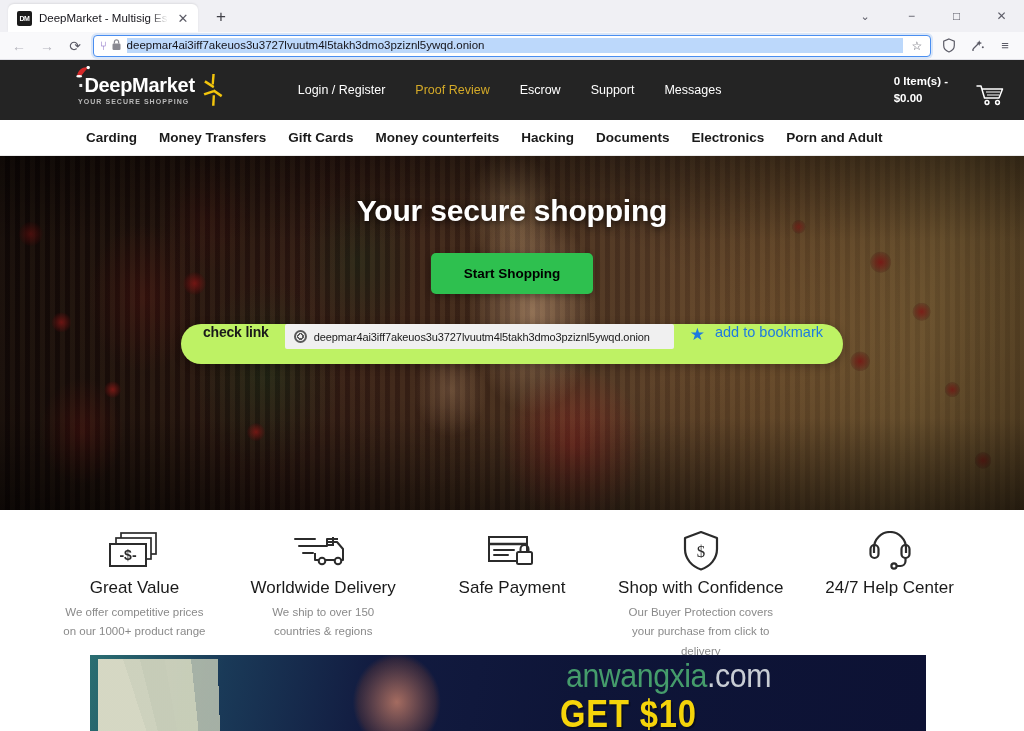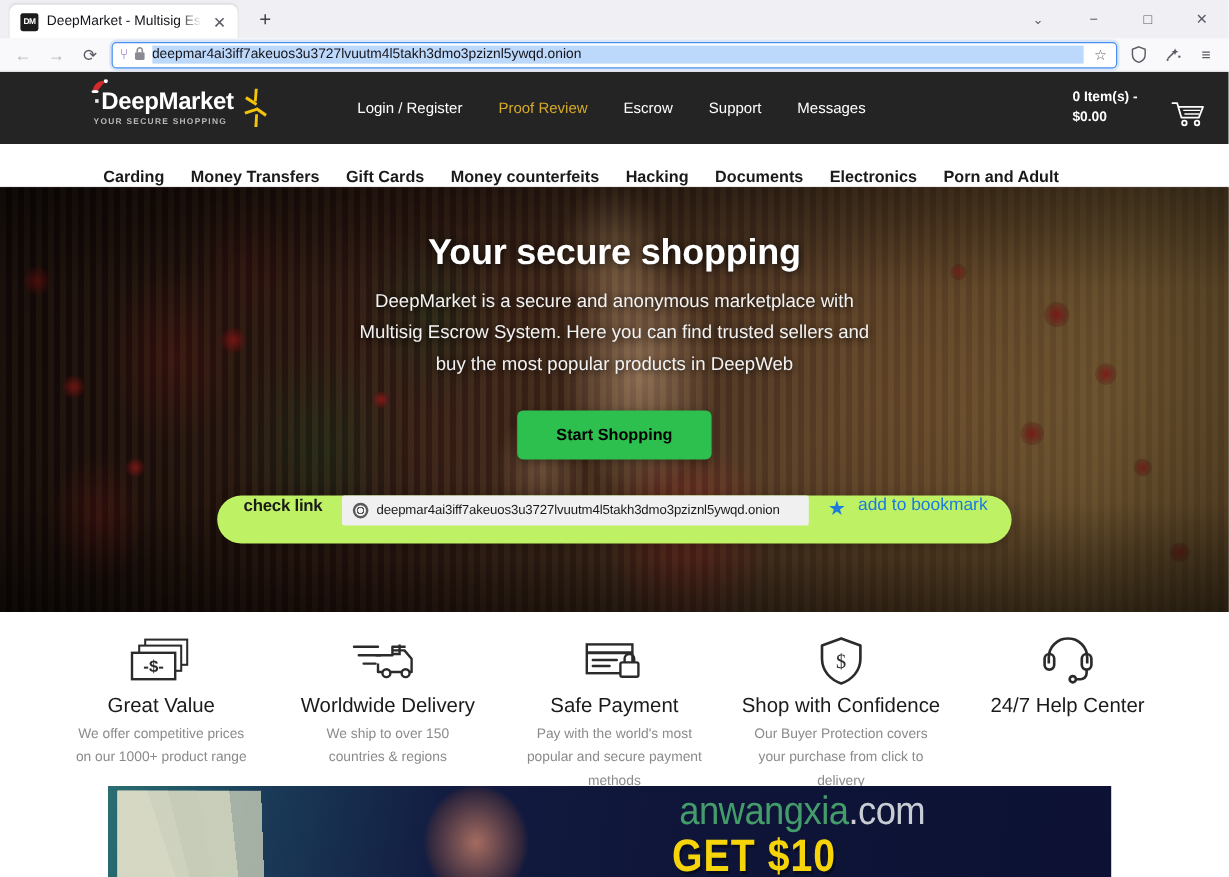--- a/index.html
+++ b/index.html
@@ -135,21 +135,21 @@
   }
   .cart-text {
     font-size: 11.5px; color: #ffffff; font-weight: bold;
     line-height: 1.45; text-align: left;
   }
   .cart-icon { width: 30px; height: 24px; }
 
   
   .cat-bar {
     height: 36px; background: #ffffff;
-    display: flex; align-items: flex-end; gap: 22px; padding-left: 86px;
+    display: flex; align-items: center; gap: 22px; padding-left: 86px;
     border-bottom: 1px solid #eaeaea;
   }
   .cat-bar a {
     font-size: 13.5px; font-weight: bold; color: #1a1a1a;
     text-decoration: none; white-space: nowrap;
   }
 
   
   .hero {
     height: 354px; position: relative; overflow: hidden;
@@ -428,21 +428,20 @@
         <div class="layer b-base"></div>
         <div class="layer b-tree"></div>
         <div class="layer b-figure"></div>
         <div class="layer b-slats"></div>
         <div class="layer b-balls"></div>
         <div class="layer b-vig"></div>
       </div>
 
       <div class="hero-inner">
         <div class="hero-title">Your secure shopping</div>
-        <div class="hero-sub">DeepMarket is a secure and anonymous marketplace with Multisig Escrow System. Here you can find trusted sellers and buy the most popular products in DeepWeb</div>
         <button class="start-btn">Start Shopping</button>
 
         <div class="checklink">
           <span class="cl-label">check link</span>
           <span class="cl-box">
             <span class="cl-onion"></span>
             <span class="cl-url">deepmar4ai3iff7akeuos3u3727lvuutm4l5takh3dmo3pziznl5ywqd.onion</span>
           </span>
           <span class="cl-star">★</span>
           <a href="#" class="cl-bm">add to bookmark</a>
@@ -484,21 +483,20 @@
         <div class="feat-icon">
           <svg width="56" height="40" viewBox="0 0 56 40">
             <rect x="5" y="6" width="38" height="24" fill="none" stroke="#2b2b2b" stroke-width="2"></rect>
             <path d="M5 13 H43" stroke="#2b2b2b" stroke-width="2.4"></path>
             <path d="M10 19 H30 M10 24 H24" stroke="#2b2b2b" stroke-width="2" stroke-linecap="round"></path>
             <rect x="33" y="21" width="15" height="12" rx="1.5" fill="#fff" stroke="#2b2b2b" stroke-width="2"></rect>
             <path d="M36.5 21 V18 a4 4 0 0 1 8 0 v3" fill="none" stroke="#2b2b2b" stroke-width="2"></path>
           </svg>
         </div>
         <div class="feat-title">Safe Payment</div>
-        <div class="feat-desc">Pay with the world's most popular and secure payment methods</div>
       </div>
 
       <div class="feature">
         <div class="feat-icon">
           <svg width="44" height="42" viewBox="0 0 44 42">
             <path d="M22 2 L38 8 V19 C38 29 31 36.5 22 39.5 C13 36.5 6 29 6 19 V8 Z" fill="none" stroke="#2b2b2b" stroke-width="2.2" stroke-linejoin="round"></path>
             <text x="22" y="27" font-size="17" fill="#2b2b2b" text-anchor="middle" font-family="Liberation Serif, serif">$</text>
           </svg>
         </div>
         <div class="feat-title">Shop with Confidence</div>

